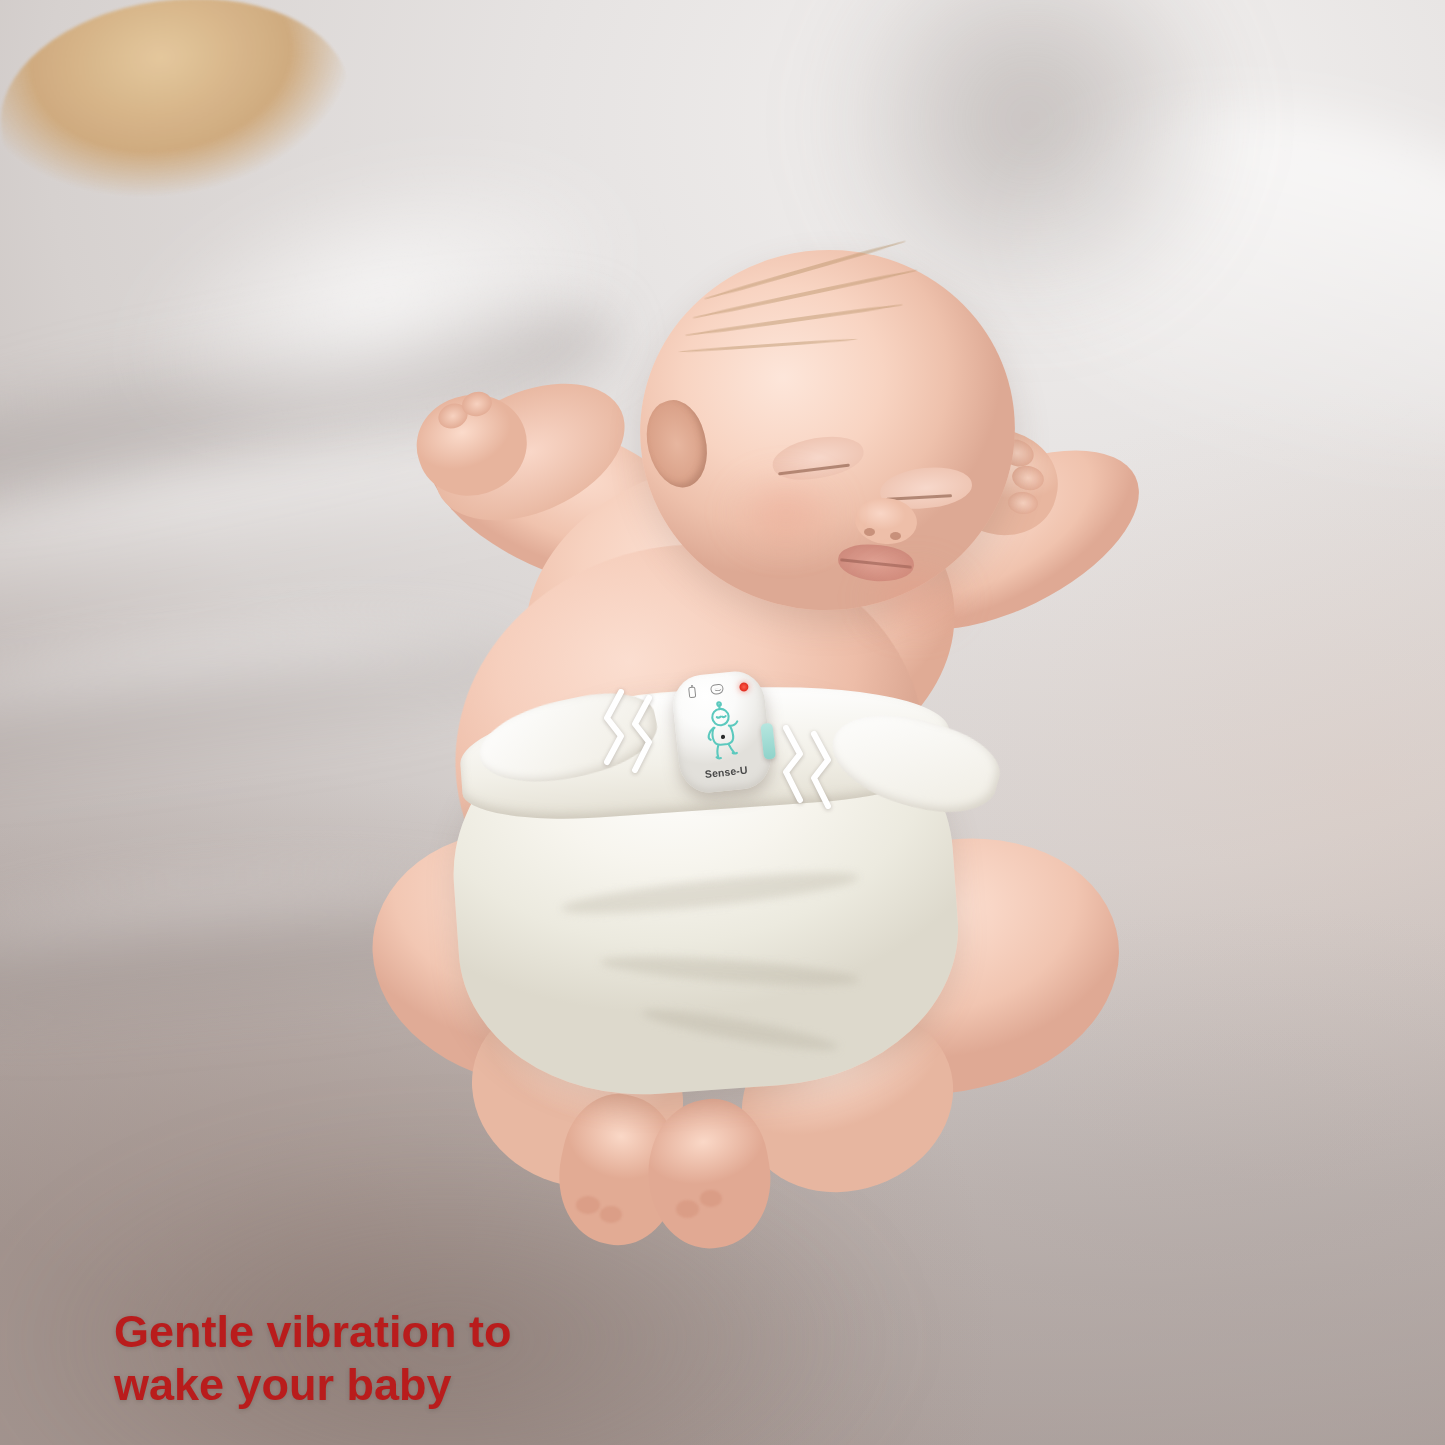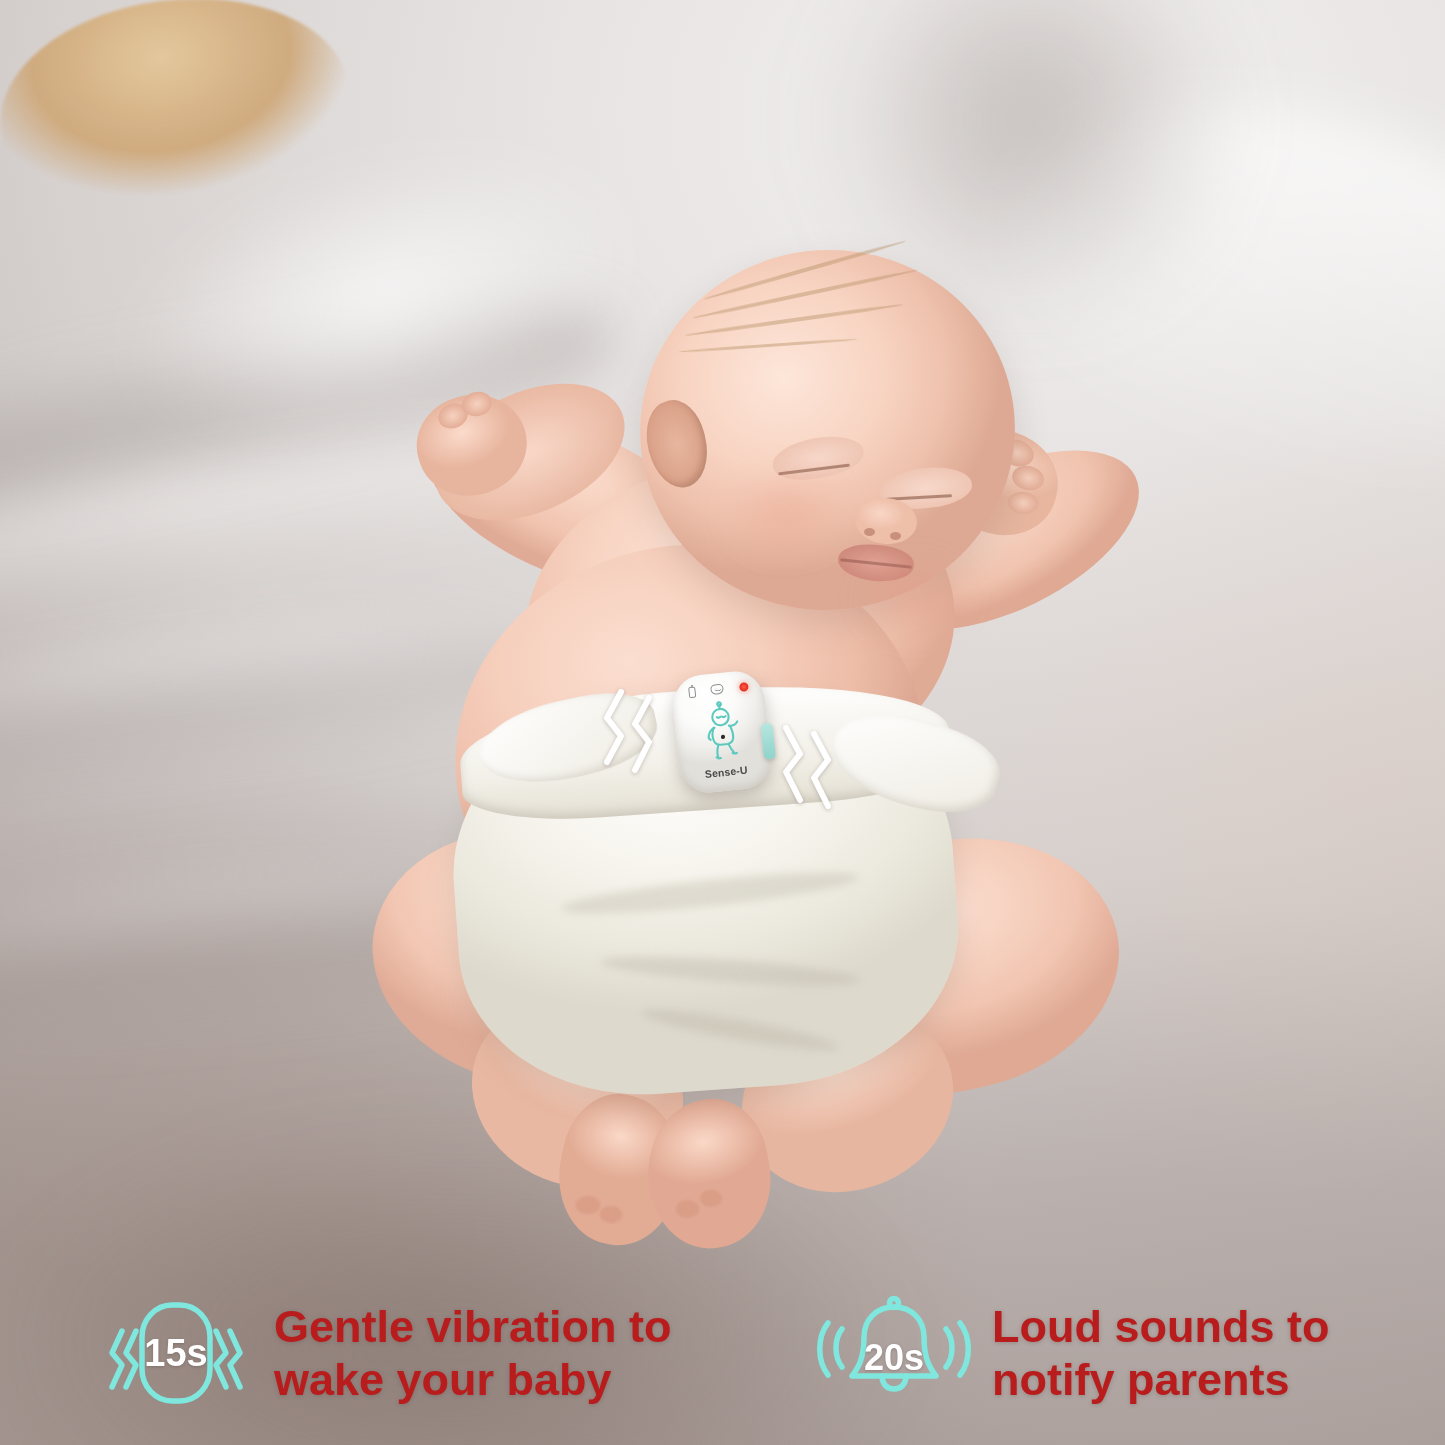--- a/index.html
+++ b/index.html
@@ -401,50 +401,20 @@
       <circle cx="29.5" cy="37" r="2.1" fill="#2b2b2b"></circle>
     </svg>
 
     <div class="dev-name">Sense-U</div>
   </div>
 
 
   <div class="features">
 
     <div class="feature left">
-      <div class="feat-icon vib">
-        <svg width="160" height="116" viewBox="0 0 160 116" fill="none">
-          <g stroke="#7FE7DE" stroke-width="5.5" stroke-linecap="round" stroke-linejoin="round" fill="none">
-            <rect x="46" y="10" width="68" height="96" rx="30" ry="32"></rect>
-            <path d="M26 36 L16 58 L26 70 L16 92"></path>
-            <path d="M40 36 L30 58 L40 70 L30 92"></path>
-            <path d="M120 36 L130 58 L120 70 L130 92"></path>
-            <path d="M134 36 L144 58 L134 70 L144 92"></path>
-          </g>
-        </svg>
-        <div class="dur">15s</div>
-      </div>
       <div class="feat-text">Gentle vibration to
 wake your baby</div>
     </div>
 
-    <div class="feature right">
-      <div class="feat-icon bell">
-        <svg width="160" height="116" viewBox="0 0 160 116" fill="none">
-          <g stroke="#7FE7DE" stroke-width="5.5" stroke-linecap="round" stroke-linejoin="round" fill="none">
-            <path d="M80 12 c-18 0 -30 13 -30 30 c0 22 -6 31 -12 39 l84 0 c-6 -8 -12 -17 -12 -39 c0 -17 -12 -30 -30 -30 z"></path>
-            <circle cx="80" cy="8" r="4.5"></circle>
-            <path d="M68 81 c0 8 5 13 12 13 c7 0 12 -5 12 -13"></path>
-            <path d="M28 34 c-8 10 -8 28 0 38"></path>
-            <path d="M14 28 c-11 14 -11 38 0 52"></path>
-            <path d="M132 34 c8 10 8 28 0 38"></path>
-            <path d="M146 28 c11 14 11 38 0 52"></path>
-          </g>
-        </svg>
-        <div class="dur">20s</div>
-      </div>
-      <div class="feat-text">Loud sounds to
-notify parents</div>
-    </div>
 
   </div>
 
 </div>
 
 </body></html>

